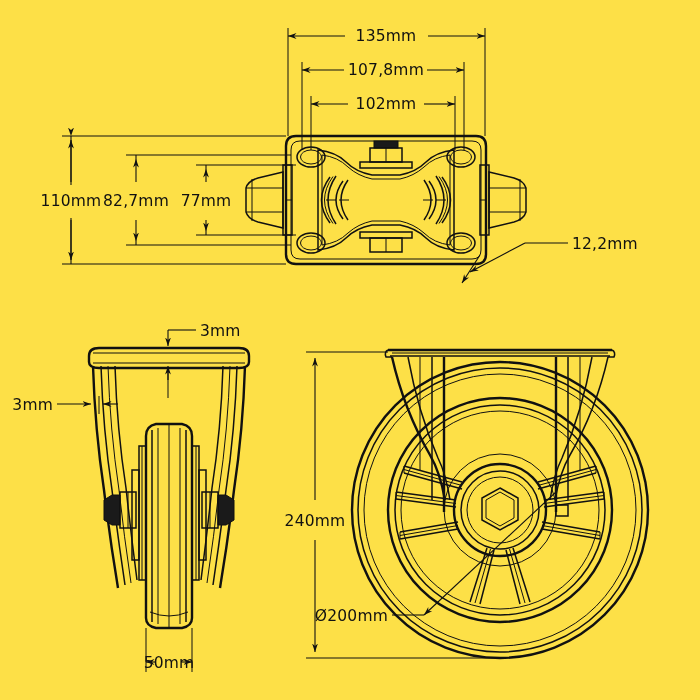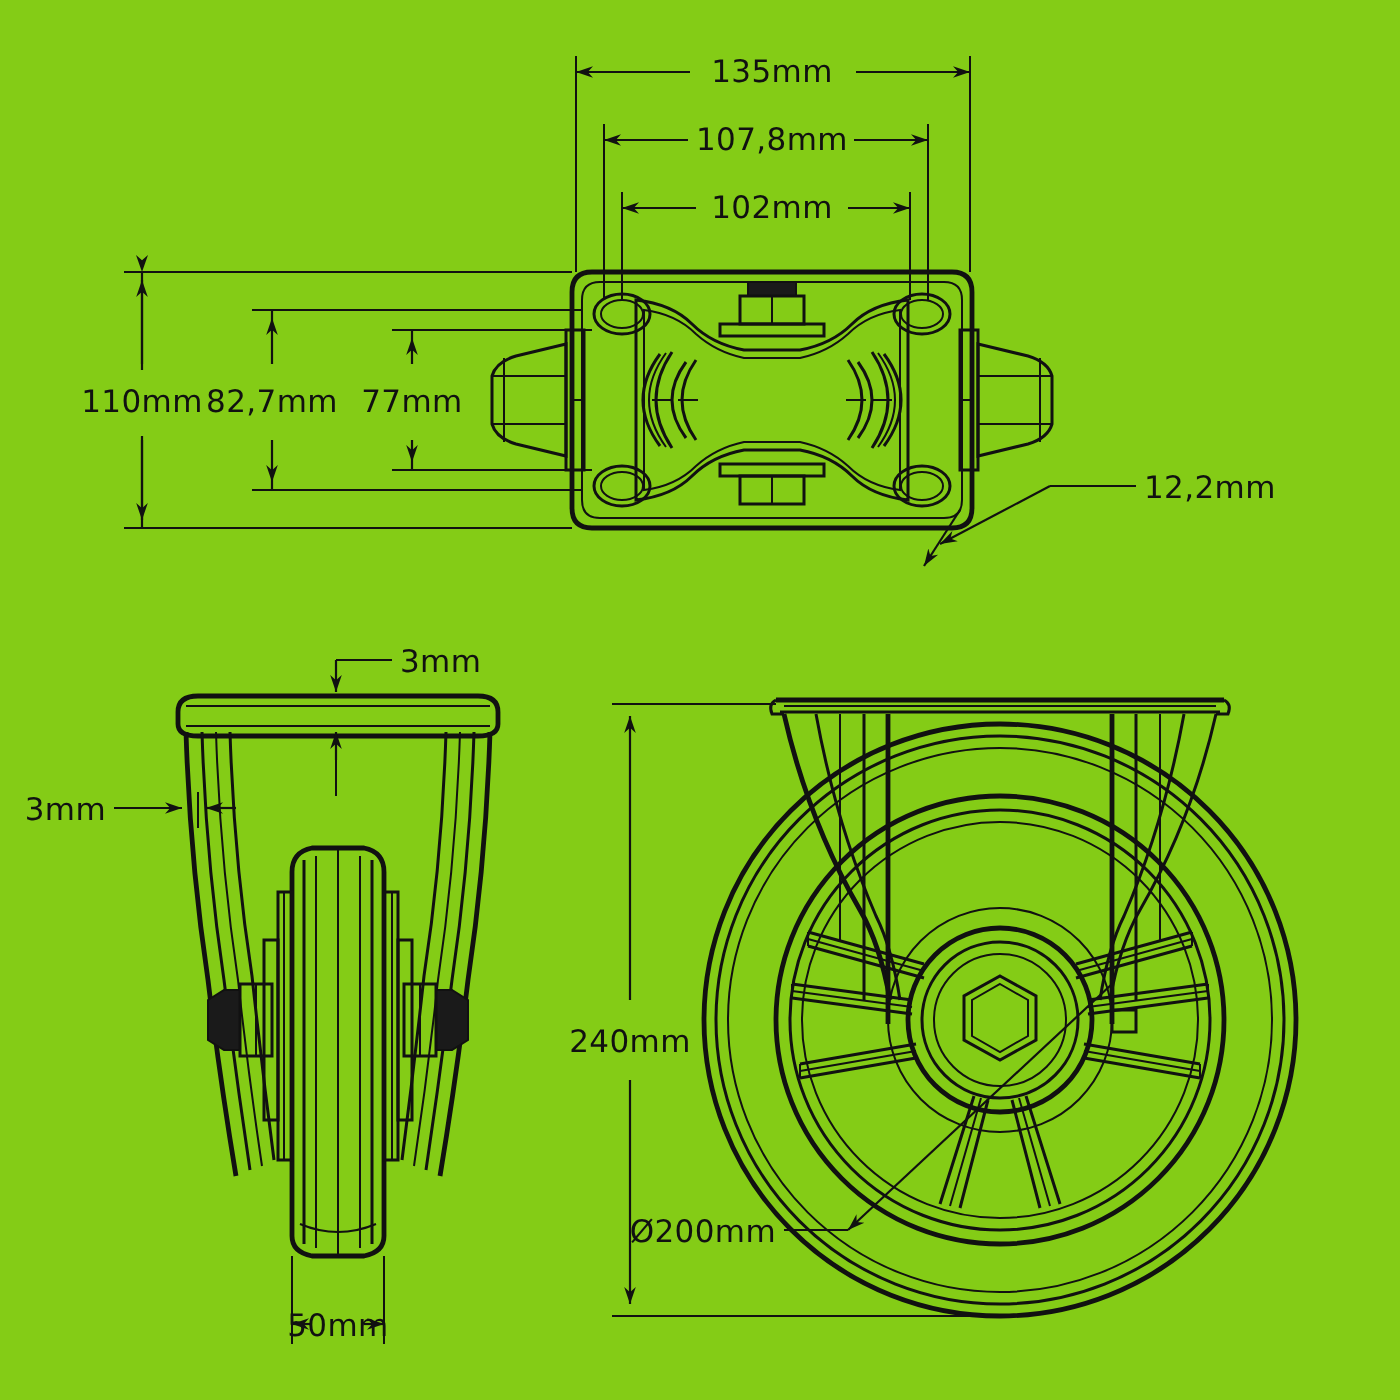--- a/index.html
+++ b/index.html
@@ -1,17 +1,17 @@
 <!DOCTYPE html>
 <html><head>
 <meta charset="utf-8">
 <style>
   html,body{margin:0;padding:0;background:#ffffff;}
   body{width:700px;height:700px;font-family:"DejaVu Sans",sans-serif;overflow:hidden;}
-  #sheet{position:relative;width:700px;height:700px;background:#84cc16;}
+  #sheet{position:relative;width:700px;height:700px;background:#fde047;}
   svg.draw{position:absolute;left:0;top:0;width:700px;height:700px;}
   .dimtext{
     font-family:"DejaVu Sans",sans-serif;
     font-size:15.5px;
     fill:#111111;
     letter-spacing:0.2px;
   }
   .dimline{stroke:#111111;stroke-width:1.1;fill:none;}
   .extline{stroke:#111111;stroke-width:1.0;fill:none;}
   .part{stroke:#111111;fill:none;stroke-width:1.5;}

